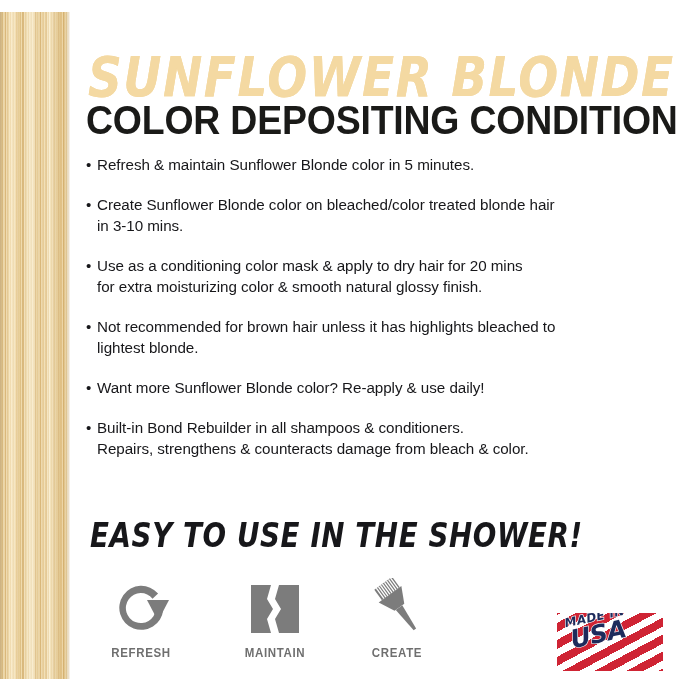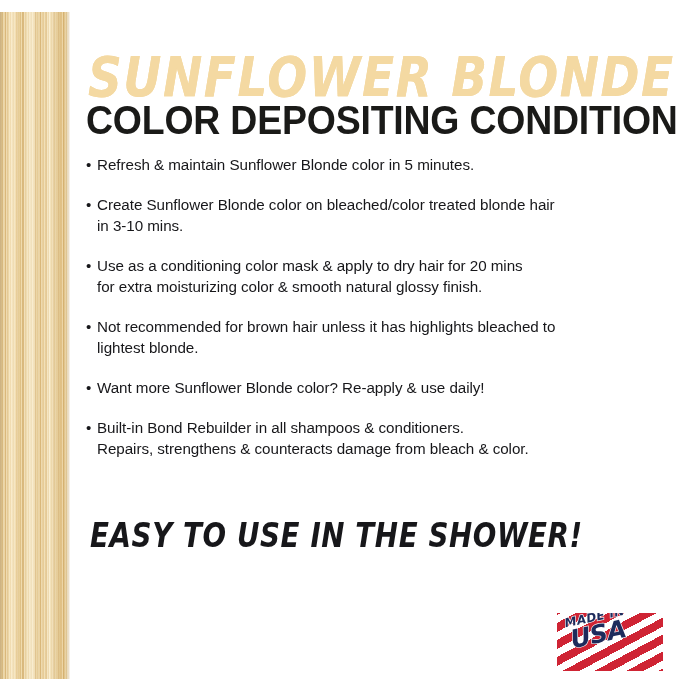--- a/index.html
+++ b/index.html
@@ -388,22 +388,62 @@
       <span class="dot">•</span>
       <span class="btext">Built-in Bond Rebuilder in all shampoos &amp; conditioners.
 Repairs, strengthens &amp; counteracts damage from bleach &amp; color.</span>
     </div>
   </div>
 
   <div id="shower-headline">EASY TO USE IN THE SHOWER!</div>
 
   <div id="icon-row">
 
-
-
+    <div class="icon-cell" id="cell-refresh">
+      <div class="glyph">
+        <svg width="60" height="58" viewBox="0 0 60 58">
+          <path d="M30 6 A22 22 0 1 0 45.6 13.2 L40.5 18.6 A15 15 0 1 1 30 13.5 Z" fill="#7c7c7c" transform="rotate(48 30 29)"></path>
+          <polygon points="36,20 58,20 47,41" fill="#7c7c7c"></polygon>
+        </svg>
+      </div>
+      <span class="cap">REFRESH</span>
+    </div>
+
+    <div class="icon-cell" id="cell-maintain">
+      <div class="glyph">
+        <svg width="56" height="56" viewBox="0 0 56 56">
+          <path d="M4 4 H24 L20 18 L26 28 L20 38 L24 52 H4 Z" fill="#7c7c7c"></path>
+          <path d="M52 4 H32 L28 18 L34 28 L28 38 L32 52 H52 Z" fill="#7c7c7c"></path>
+        </svg>
+      </div>
+      <span class="cap">MAINTAIN</span>
+    </div>
+
+    <div class="icon-cell" id="cell-create">
+      <div class="glyph">
+        <svg width="62" height="62" viewBox="0 0 62 62">
+          <g transform="rotate(-36 31 31)">
+            <rect x="24" y="2" width="22" height="13" fill="#7c7c7c"></rect>
+            <g stroke="#ffffff" stroke-width="1.3">
+              <line x1="26.5" y1="2" x2="26.5" y2="15"></line>
+              <line x1="29" y1="2" x2="29" y2="15"></line>
+              <line x1="31.5" y1="2" x2="31.5" y2="15"></line>
+              <line x1="34" y1="2" x2="34" y2="15"></line>
+              <line x1="36.5" y1="2" x2="36.5" y2="15"></line>
+              <line x1="39" y1="2" x2="39" y2="15"></line>
+              <line x1="41.5" y1="2" x2="41.5" y2="15"></line>
+              <line x1="44" y1="2" x2="44" y2="15"></line>
+            </g>
+            <path d="M20 15 H48 L40 31 H28 Z" fill="#7c7c7c"></path>
+            <path d="M29.5 31 H37.5 L35 58 H32 Z" fill="#7c7c7c"></path>
+          </g>
+        </svg>
+      </div>
+      <span class="cap">CREATE</span>
+    </div>
 
 
   </div>
 
   <div id="made-in-usa">
     <div class="stripes"></div>
     <div class="wordmark">
       <span class="wm-made">MADE IN</span>
       <span class="wm-usa">USA</span>
     </div>

